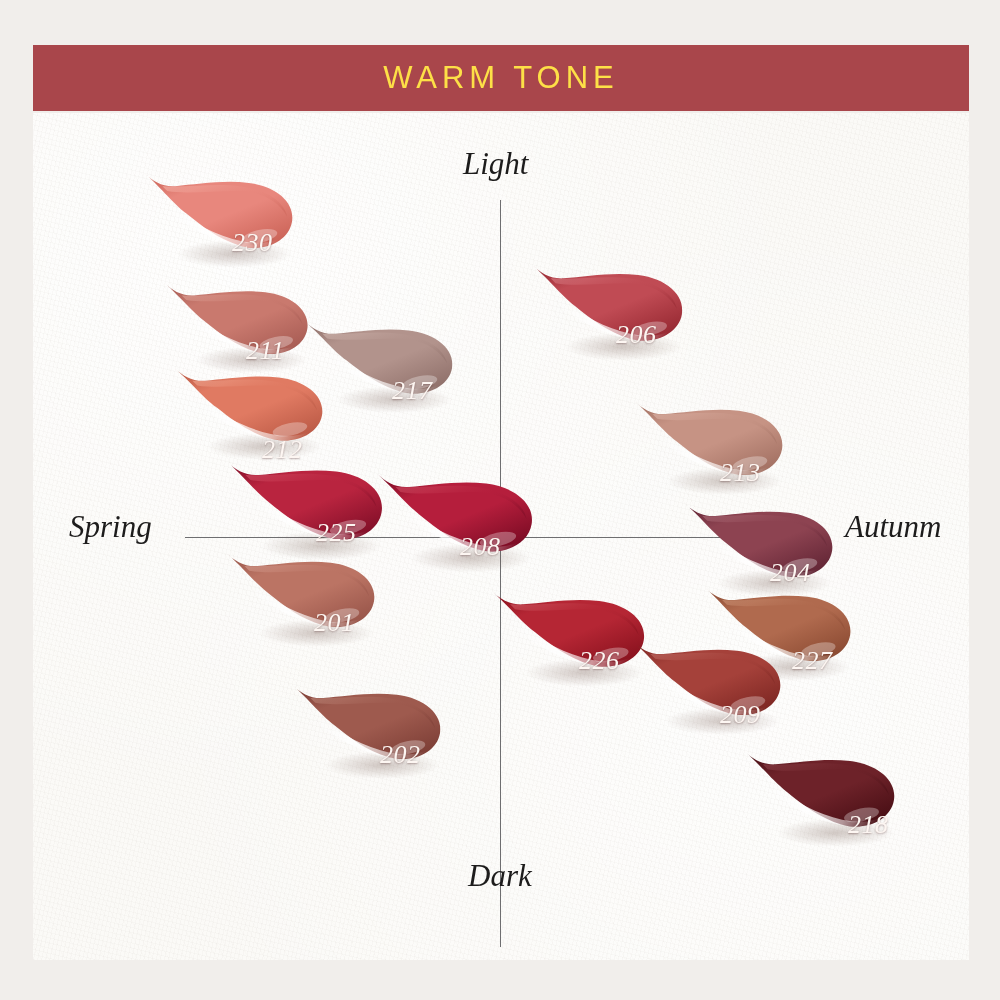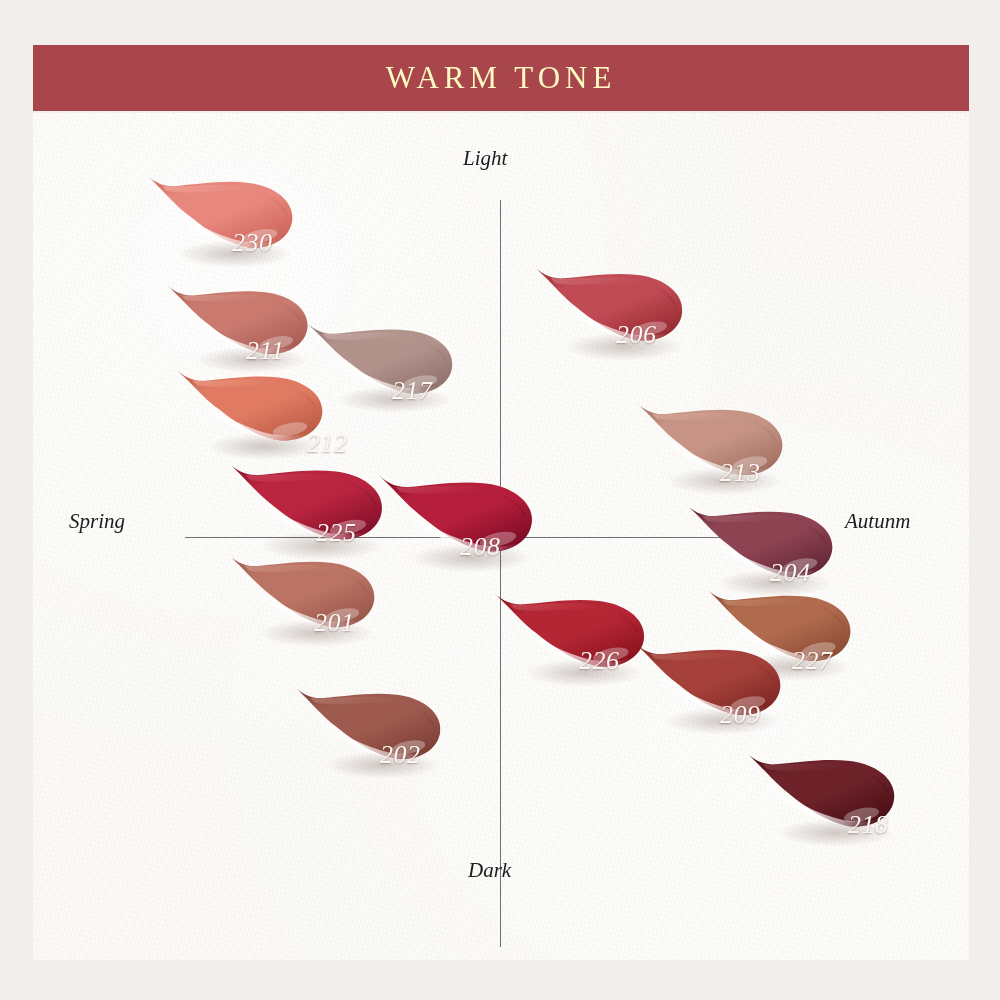--- a/index.html
+++ b/index.html
@@ -29,22 +29,22 @@
     left: 33px;
     top: 45px;
     width: 936px;
     height: 66px;
     background: #a9464b;
     display: flex;
     align-items: center;
     justify-content: center;
   }
   #header-title {
-    color: #fef9c3;
-    font-family: Liberation Serif, serif;
+    color: #fde047;
+    font-family: Liberation Sans, sans-serif;
     font-size: 31px;
     letter-spacing: 5px;
     font-weight: 400;
     text-align: right;
     white-space: nowrap;
   }
 
   
   #paper-panel {
     position: absolute;
@@ -79,21 +79,21 @@
   #axis-vertical {
     left: 467px;  top: 87px;
     width: 1.4px; height: 747px;
   }
 
   
   .axis-label {
     position: absolute;
     font-family: "Liberation Serif", "DejaVu Serif", serif;
     font-style: italic;
-    font-size: 21px;
+    font-size: 31px;
     color: #1d1c1c;
     white-space: nowrap;
   }
   #axis-label-light  { left: 430px; top: 33px;  }
   #axis-label-dark   { left: 435px; top: 745px; }
   #axis-label-spring { left: 36px;  top: 396px; }
   #axis-label-autumn { left: 812px; top: 396px; }
 
   
   .swatch {
@@ -257,21 +257,21 @@
                 <stop offset="0%" stop-color="#6b5046" stop-opacity=".30"></stop>
                 <stop offset="100%" stop-color="#6b5046" stop-opacity="0"></stop>
               </radialGradient>
             </defs>
             <ellipse cx="118" cy="104" rx="72" ry="17" fill="url(#sh3)"></ellipse>
             <path d="M6,4 C30,26 40,40 58,54 C78,70 98,86 126,94 C156,102 186,88 190,64 C194,40 170,20 136,16 C104,12 70,18 44,20 C28,21 16,14 6,4 Z" fill="url(#g3)"></path>
             <path d="M28,20 C58,22 92,16 124,20 C156,24 180,38 184,58 C172,36 148,26 120,26 C90,26 56,30 34,26 Z" fill="url(#r3)" opacity=".8"></path>
             <path d="M36,52 C62,72 92,88 124,94 C150,99 172,94 183,80 C170,90 150,93 126,88 C96,81 66,66 42,46 Z" fill="url(#h3)"></path>
             <ellipse cx="150" cy="82" rx="22" ry="8" fill="#ffffff" opacity=".30" transform="rotate(-12 150 82)"></ellipse>
           </svg>
-          <div class="swatch-number" style="left: 92px; top: 64px; margin-left: 45px;">212</div>
+          <div class="swatch-number" style="left: 92px; top: 70px;">212</div>
         </div>
         <div class="swatch" style="left: 189px; top: 345px; width: 168px; height: 110px;">
           <svg class="swatch-svg" width="168" height="110" viewBox="0 0 200 130" preserveAspectRatio="none">
             <defs>
               <linearGradient id="g4" x1="6%" y1="0%" x2="88%" y2="100%">
                 <stop offset="0%" stop-color="#7d0d26"></stop>
                 <stop offset="26%" stop-color="#b9243f"></stop>
                 <stop offset="58%" stop-color="#b9243f"></stop>
                 <stop offset="100%" stop-color="#7d0d26"></stop>
               </linearGradient>

